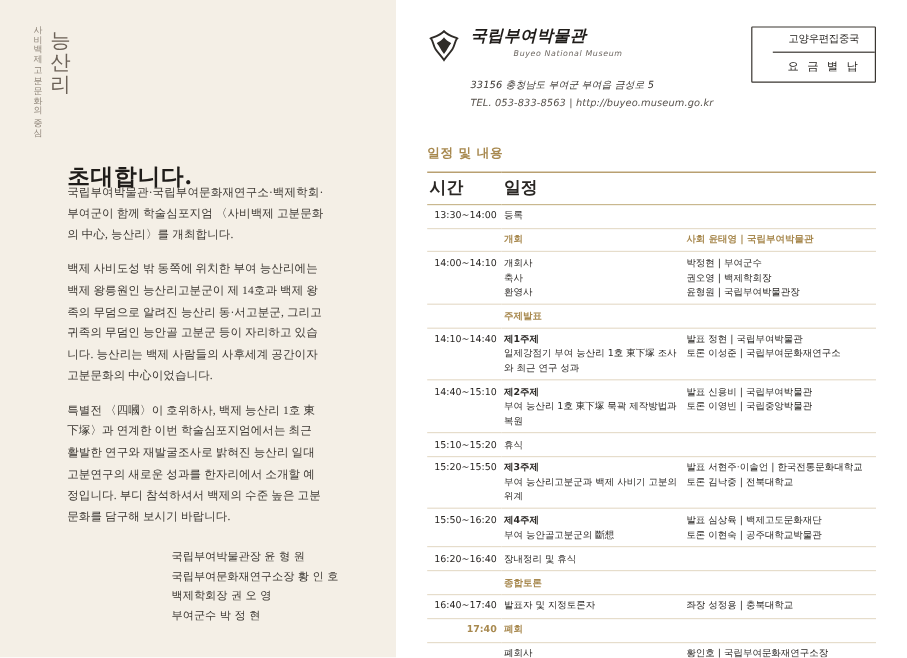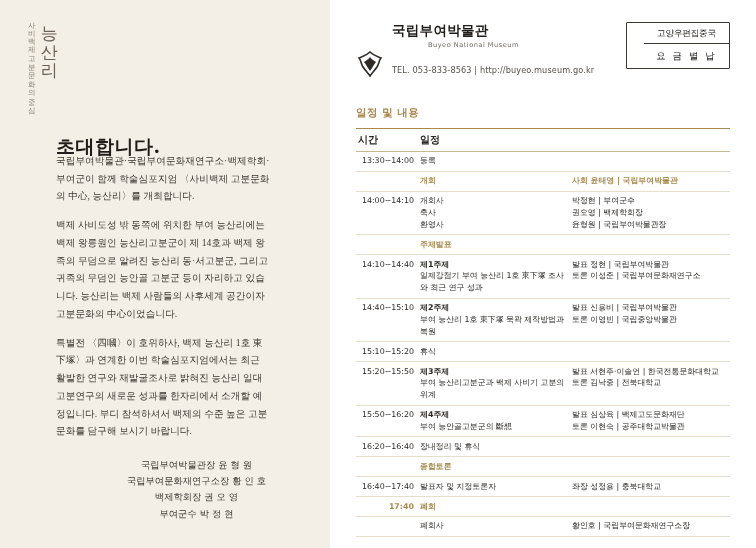--- a/index.html
+++ b/index.html
@@ -56,37 +56,37 @@
     position:absolute;
     left:56px; top:152px; width:232px;
     font-size:9.6px;
     line-height:1.85;
     color:#3a3631;
     letter-spacing:0.1px;
   }
   .body-copy p { margin:0 16px 11px 0;font-family:Liberation Serif, serif; }
   .sig {
     position:absolute;
-    right:64px; bottom:26px;
-    text-align:center;
+    right:48px; bottom:26px;
+    text-align:left;
     font-size:9.3px;
     line-height:1.75;
     color:#3a3631;
   }
 
   
   .right {
     position:relative;
     flex:1 1 auto;
     height:548px;
     background:#ffffff;
     padding:22px 26px 0 26px;
   }
   .rhead { display:flex; align-items:flex-start; }
-  .logo-wrap { display:flex; align-items:flex-end; gap:8px; flex:1 1 auto; }
+  .logo-wrap { display:flex; align-items:flex-start; gap:8px; flex:1 1 auto;font-style:italic; }
   .logo-mark { width:28px; height:28px; margin-top:2px; flex:0 0 28px; }
   .museum-ko {
     font-family:"DejaVu Serif", serif;
     font-size:13.5px; font-weight:bold; color:#1f1c19; letter-spacing:0.3px;
     line-height:1.2;
   }
   .museum-en {
     font-size:6.6px; color:#6e6862; letter-spacing:0.5px; margin-top:3px;padding-left:36px;
   }
   .addr {
@@ -123,21 +123,21 @@
     font-size:7.9px;
     color:#2a2724;
   }
   table.sched th {
     text-align:left;
     font-weight:bold;
     padding:4px 4px 4px 2px;
     border-top:1.2px solid #a8894f;
     border-bottom:1px solid #c9b88f;
     color:#2a2724;
-    font-size:10px;
+    font-size:14px;
   }
   table.sched td {
     padding:3.5px 4px 3.5px 2px;
     border-bottom:1px solid #e6ddcb;
     vertical-align:top;
     line-height:1.5;
   }
   td.time { width:62px; white-space:nowrap; color:#2a2724; }
   td.item { width:152px; }
   td.who  { }
@@ -183,20 +183,21 @@
         <span class="logo-mark">
           <svg width="28" height="28" viewBox="0 0 28 28">
             <path d="M14 2 C10 6 5 7 3 8 C5 10 5 14 7 17 C9 20 12 23 14 26 C16 23 19 20 21 17 C23 14 23 10 25 8 C23 7 18 6 14 2 Z" fill="none" stroke="#2f2c28" stroke-width="1.6"></path>
             <path d="M14 7 C12 10 9 11 8 12 C10 14 11 17 14 21 C17 17 18 14 20 12 C19 11 16 10 14 7 Z" fill="#2f2c28"></path>
           </svg>
         </span>
         <div>
           <div class="museum-ko">국립부여박물관</div>
           <div class="museum-en">Buyeo National Museum</div>
           <div class="addr">
+            <div>33156 충청남도 부여군 부여읍 금성로 5</div>
             <div class="tel">TEL. 053-833-8563  |  http://buyeo.museum.go.kr</div>
           </div>
         </div>
       </div>
 
       <div class="stamp">
         <div class="s1">고양우편집중국</div>
         <div class="s2">요 금 별 납</div>
       </div>
     </div>

